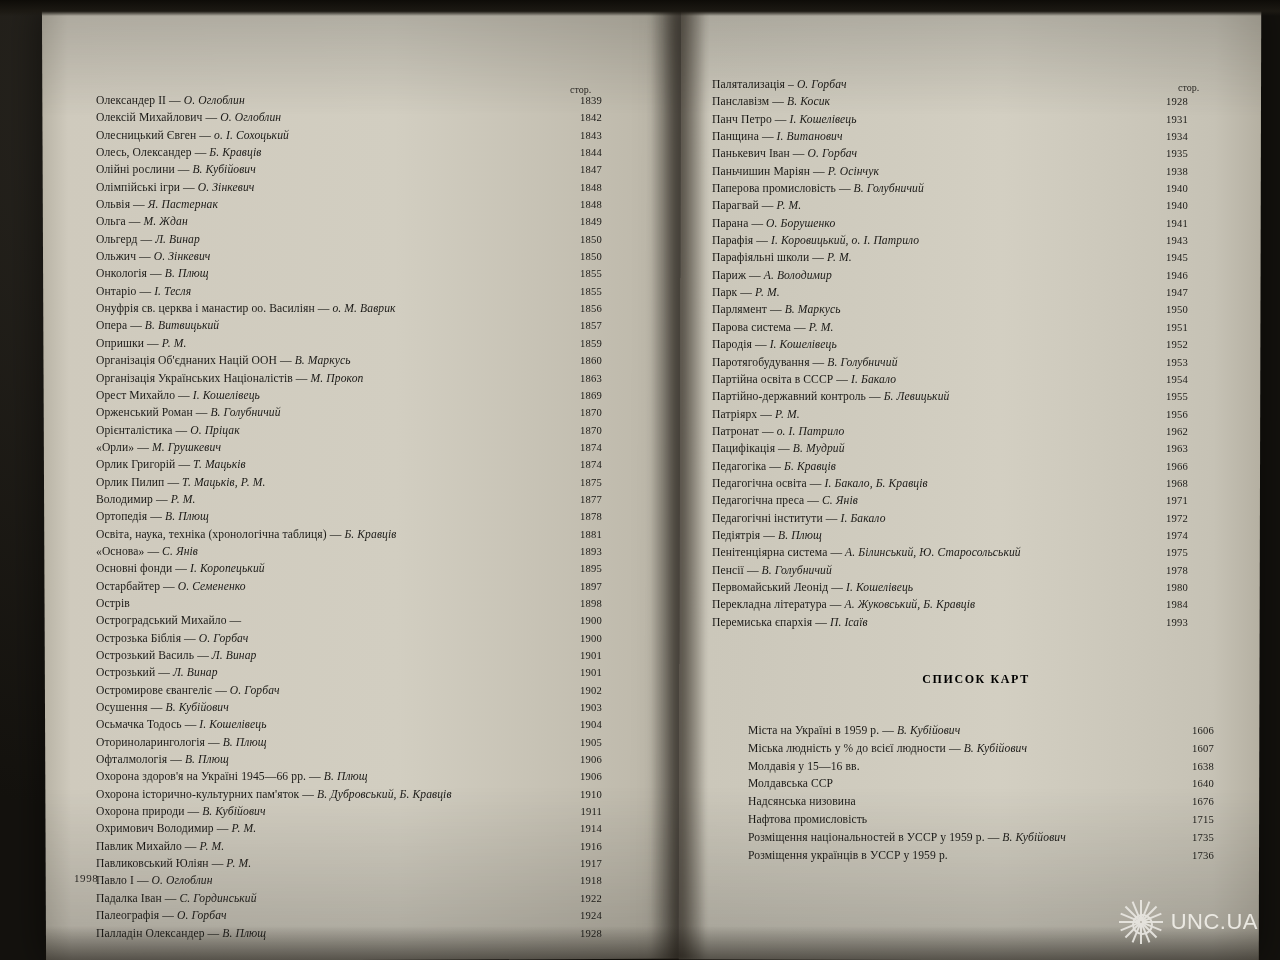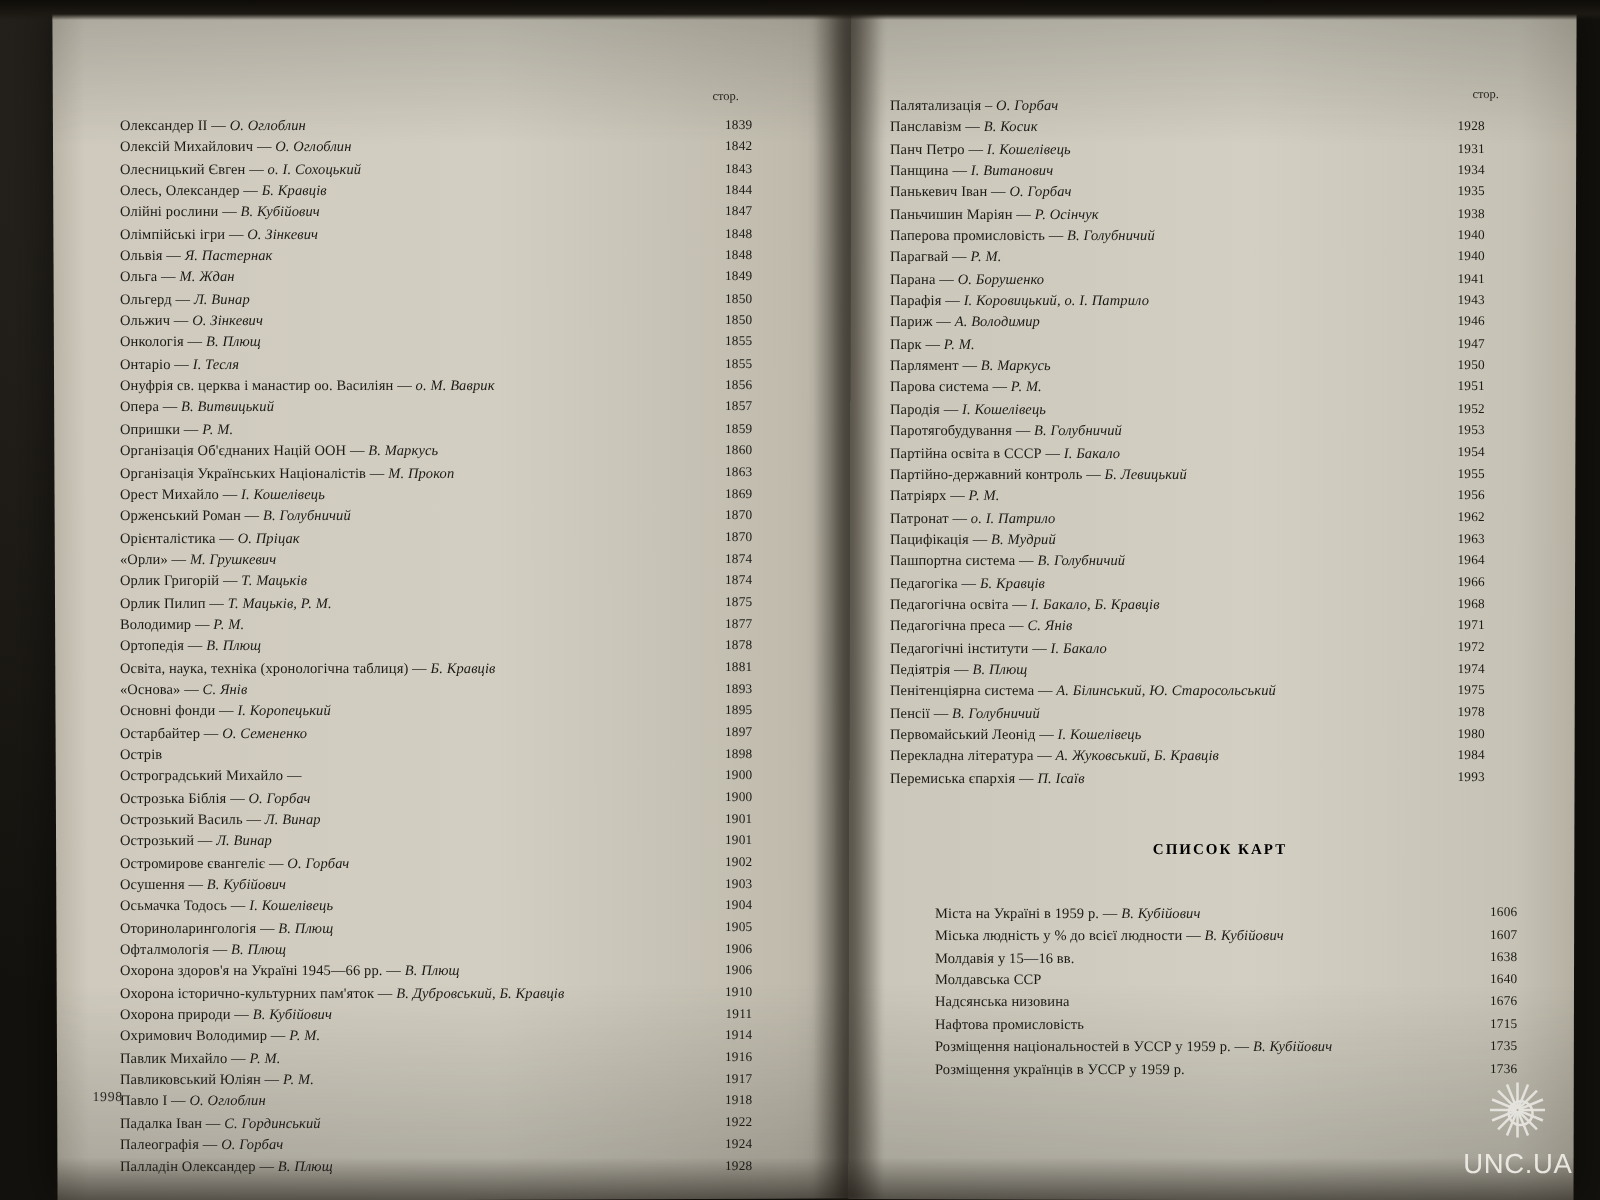--- a/index.html
+++ b/index.html
@@ -73,20 +73,21 @@
     letter-spacing:.1px;
   }
   .col.left{ left:96px; top:92px; width:506px; }
   .col.right{ left:712px; top:76px; width:472px; }
 
   .hdr{
     position:absolute;
     font-size:10px;
     color:#2a2824;
     font-style:normal;
+    margin-top:12px;
   }
   .hdr.l{ left:570px; top:72px; }
   .hdr.r{ left:1178px; top:70px; }
 
   .entry{
     position:relative;
     height:17.35px;
     white-space:nowrap;
   }
   .entry .t{ display:inline; }
@@ -116,21 +117,20 @@
   .folio{
     position:absolute;left:74px;top:872px;
     font-size:11px;letter-spacing:.6px;color:#2a2824;
   }
 
   
   .wm{
     position:absolute;right:22px;bottom:16px;
     display:flex;align-items:center;gap:8px;
     opacity:.92;
-    flex-direction:column;
   }
   .wm .sun{
     position:relative;width:44px;height:44px;
   }
   .wm .sun::before{
     content:"";position:absolute;left:50%;top:50%;
     width:17px;height:17px;margin:-8.5px 0 0 -8.5px;
     border:2px solid #e9e7e2;border-radius:50%;
   }
   .wm .ray{
@@ -224,32 +224,32 @@
       <div class="entry"><span class="t">Палятализація – </span><span class="au">О. Горбач</span><span class="p"></span></div>
       <div class="entry"><span class="t">Панславізм — </span><span class="au">В. Косик</span><span class="p">1928</span></div>
       <div class="entry"><span class="t">Панч Петро — </span><span class="au">І. Кошелівець</span><span class="p">1931</span></div>
       <div class="entry"><span class="t">Панщина — </span><span class="au">І. Витанович</span><span class="p">1934</span></div>
       <div class="entry"><span class="t">Панькевич Іван — </span><span class="au">О. Горбач</span><span class="p">1935</span></div>
       <div class="entry"><span class="t">Паньчишин Маріян — </span><span class="au">Р. Осінчук</span><span class="p">1938</span></div>
       <div class="entry"><span class="t">Паперова промисловість — </span><span class="au">В. Голубничий</span><span class="p">1940</span></div>
       <div class="entry"><span class="t">Парагвай — </span><span class="au">Р. М.</span><span class="p">1940</span></div>
       <div class="entry"><span class="t">Парана — </span><span class="au">О. Борушенко</span><span class="p">1941</span></div>
       <div class="entry"><span class="t">Парафія — </span><span class="au">І. Коровицький, о. І. Патрило</span><span class="p">1943</span></div>
+      <div class="entry"><span class="t">Парафіяльні школи — </span><span class="au">Р. М.</span><span class="p">1945</span></div>
       <div class="entry"><span class="t">Париж — </span><span class="au">А. Володимир</span><span class="p">1946</span></div>
       <div class="entry"><span class="t">Парк — </span><span class="au">Р. М.</span><span class="p">1947</span></div>
       <div class="entry"><span class="t">Парлямент — </span><span class="au">В. Маркусь</span><span class="p">1950</span></div>
       <div class="entry"><span class="t">Парова система — </span><span class="au">Р. М.</span><span class="p">1951</span></div>
       <div class="entry"><span class="t">Пародія — </span><span class="au">І. Кошелівець</span><span class="p">1952</span></div>
       <div class="entry"><span class="t">Паротягобудування — </span><span class="au">В. Голубничий</span><span class="p">1953</span></div>
       <div class="entry"><span class="t">Партійна освіта в СССР — </span><span class="au">І. Бакало</span><span class="p">1954</span></div>
       <div class="entry"><span class="t">Партійно-державний контроль — </span><span class="au">Б. Левицький</span><span class="p">1955</span></div>
       <div class="entry"><span class="t">Патріярх — </span><span class="au">Р. М.</span><span class="p">1956</span></div>
       <div class="entry"><span class="t">Патронат — </span><span class="au">о. І. Патрило</span><span class="p">1962</span></div>
       <div class="entry"><span class="t">Пацифікація — </span><span class="au">В. Мудрий</span><span class="p">1963</span></div>
-      <div class="entry"><span class="t">Пашпортна система — </span><span class="au">В. Голубничий</span><span class="p">1964</span></div>
       <div class="entry"><span class="t">Педагогіка — </span><span class="au">Б. Кравців</span><span class="p">1966</span></div>
       <div class="entry"><span class="t">Педагогічна освіта — </span><span class="au">І. Бакало, Б. Кравців</span><span class="p">1968</span></div>
       <div class="entry"><span class="t">Педагогічна преса — </span><span class="au">С. Янів</span><span class="p">1971</span></div>
       <div class="entry"><span class="t">Педагогічні інститути — </span><span class="au">І. Бакало</span><span class="p">1972</span></div>
       <div class="entry"><span class="t">Педіятрія — </span><span class="au">В. Плющ</span><span class="p">1974</span></div>
       <div class="entry"><span class="t">Пенітенціярна система — </span><span class="au">А. Білинський, Ю. Старосольський</span><span class="p">1975</span></div>
       <div class="entry"><span class="t">Пенсії — </span><span class="au">В. Голубничий</span><span class="p">1978</span></div>
       <div class="entry"><span class="t">Первомайський Леонід — </span><span class="au">І. Кошелівець</span><span class="p">1980</span></div>
       <div class="entry"><span class="t">Перекладна література — </span><span class="au">А. Жуковський, Б. Кравців</span><span class="p">1984</span></div>
       <div class="entry"><span class="t">Перемиська єпархія — </span><span class="au">П. Ісаїв</span><span class="p">1993</span></div>

